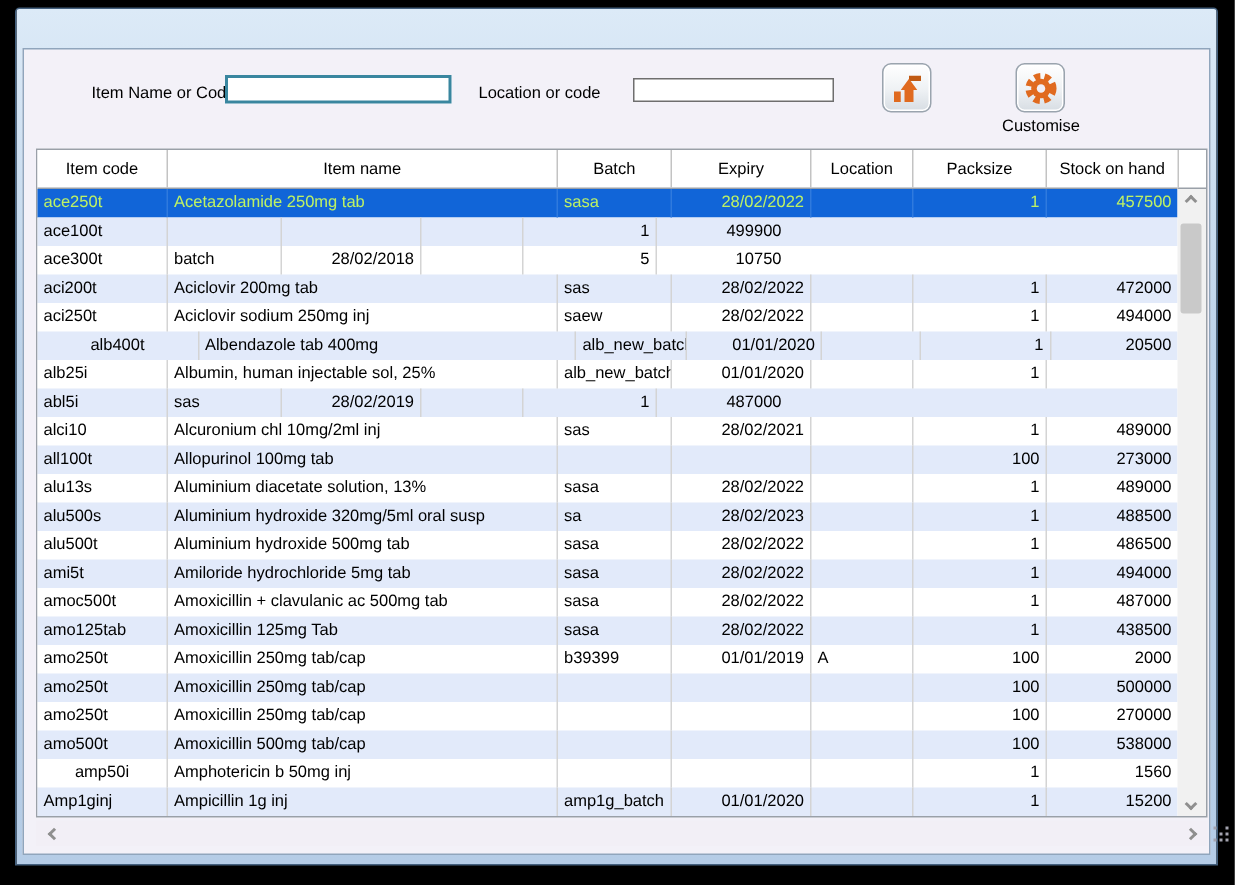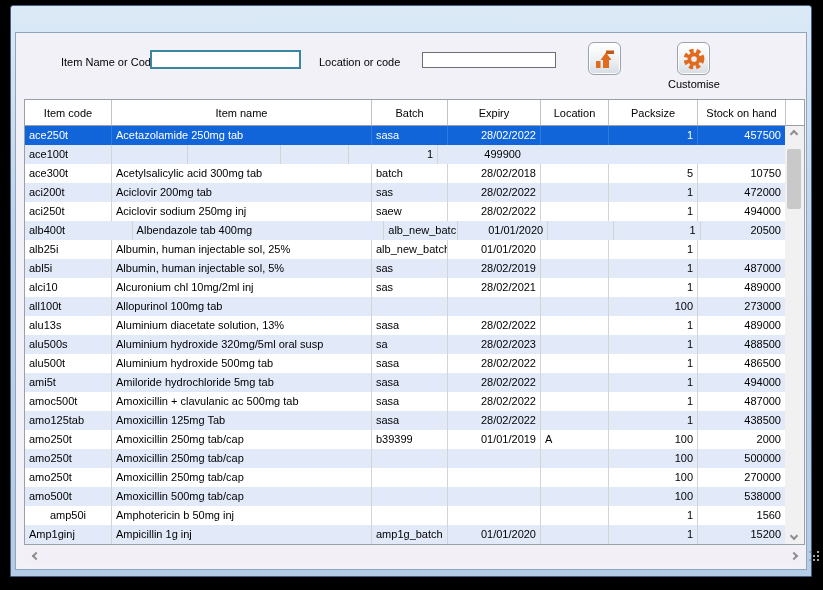--- a/index.html
+++ b/index.html
@@ -47,21 +47,21 @@
   .tablebox { position:absolute; left:8px; top:66px; width:781px; height:446px;
               background:#fff; border:1px solid #9aa0a8; display:flex; }
   .tleft { width:760px; }
   .theader { height:26px; display:flex; border-bottom:1px solid #9aa0a8; background:#fff; }
   .hcell { font-size:11px; color:#000; display:flex; align-items:center; justify-content:center;
            border-right:1px solid #c3c3c3; overflow:hidden; white-space:nowrap; }
   .hcell:last-child { border-right:none; }
   .tbody { }
   .trow { height:19px; display:flex; background:#fff; }
   .trow.alt { background:#e2eafa; }
-  .trow.selected { background:#1165d8; color:#ffffff; }
+  .trow.selected { background:#1165d8; color:#bef264; }
   .tcell { font-size:11px; line-height:18px; padding:0 4px; border-right:1px solid #d4d4d4;
            overflow:hidden; white-space:nowrap; }
   .tcell:last-child { border-right:none; }
   .trow.selected .tcell { border-right-color:#2f7ade; }
 
   
   .vcol { width:19px; display:flex; flex-direction:column; }
   .vspacer { height:26px; background:#fff; border-bottom:1px solid #9aa0a8; border-left:1px solid #c3c3c3; }
   .vscroll { position:relative; flex:1; background:#f1f1f1; }
   .vthumb { position:absolute; left:2px; top:23px; width:14px; height:60px; background:#c9c9c9; border-radius:2px; }
@@ -139,21 +139,20 @@
             <div class="trow alt">
               <div class="tcell" style="width: 87px; text-align: left;">ace100t</div>
               <div class="tcell" style="width: 76px; text-align: left;"></div>
               <div class="tcell" style="width: 93px; text-align: right;"></div>
               <div class="tcell" style="width: 68px; text-align: left;"></div>
               <div class="tcell" style="width: 89px; text-align: right;">1</div>
               <div class="tcell" style="width: 87px; text-align: right;">499900</div>
             </div>
             <div class="trow">
               <div class="tcell" style="width: 87px; text-align: left;">ace300t</div>
-              <div class="tcell" style="width: 260px; text-align: left;">Acetylsalicylic acid 300mg tab</div>
               <div class="tcell" style="width: 76px; text-align: left;">batch</div>
               <div class="tcell" style="width: 93px; text-align: right;">28/02/2018</div>
               <div class="tcell" style="width: 68px; text-align: left;"></div>
               <div class="tcell" style="width: 89px; text-align: right;">5</div>
               <div class="tcell" style="width: 87px; text-align: right;">10750</div>
             </div>
             <div class="trow alt">
               <div class="tcell" style="width: 87px; text-align: left;">aci200t</div>
               <div class="tcell" style="width: 260px; text-align: left;">Aciclovir 200mg tab</div>
               <div class="tcell" style="width: 76px; text-align: left;">sas</div>
@@ -165,40 +164,39 @@
             <div class="trow">
               <div class="tcell" style="width: 87px; text-align: left;">aci250t</div>
               <div class="tcell" style="width: 260px; text-align: left;">Aciclovir sodium 250mg inj</div>
               <div class="tcell" style="width: 76px; text-align: left;">saew</div>
               <div class="tcell" style="width: 93px; text-align: right;">28/02/2022</div>
               <div class="tcell" style="width: 68px; text-align: left;"></div>
               <div class="tcell" style="width: 89px; text-align: right;">1</div>
               <div class="tcell" style="width: 87px; text-align: right;">494000</div>
             </div>
             <div class="trow alt">
-              <div class="tcell" style="width: 111px; text-align: left;">alb400t</div>
+              <div class="tcell" style="width: 111px; text-align: center;">alb400t</div>
               <div class="tcell" style="width: 260px; text-align: left;">Albendazole tab 400mg</div>
               <div class="tcell" style="width: 76px; text-align: left;">alb_new_batch</div>
               <div class="tcell" style="width: 93px; text-align: right;">01/01/2020</div>
               <div class="tcell" style="width: 68px; text-align: left;"></div>
               <div class="tcell" style="width: 89px; text-align: right;">1</div>
               <div class="tcell" style="width: 87px; text-align: right;">20500</div>
             </div>
             <div class="trow">
               <div class="tcell" style="width: 87px; text-align: left;">alb25i</div>
               <div class="tcell" style="width: 260px; text-align: left;">Albumin, human injectable sol, 25%</div>
               <div class="tcell" style="width: 76px; text-align: left;">alb_new_batch</div>
               <div class="tcell" style="width: 93px; text-align: right;">01/01/2020</div>
               <div class="tcell" style="width: 68px; text-align: left;"></div>
               <div class="tcell" style="width: 89px; text-align: right;">1</div>
               <div class="tcell" style="width: 87px; text-align: right; margin-top: 22px;">480500</div>
             </div>
             <div class="trow alt">
               <div class="tcell" style="width: 87px; text-align: left;">abl5i</div>
-              <div class="tcell" style="width: 260px; text-align: left;">Albumin, human injectable sol, 5%</div>
               <div class="tcell" style="width: 76px; text-align: left;">sas</div>
               <div class="tcell" style="width: 93px; text-align: right;">28/02/2019</div>
               <div class="tcell" style="width: 68px; text-align: left;"></div>
               <div class="tcell" style="width: 89px; text-align: right;">1</div>
               <div class="tcell" style="width: 87px; text-align: right;">487000</div>
             </div>
             <div class="trow">
               <div class="tcell" style="width: 87px; text-align: left;">alci10</div>
               <div class="tcell" style="width: 260px; text-align: left;">Alcuronium chl 10mg/2ml inj</div>
               <div class="tcell" style="width: 76px; text-align: left;">sas</div>

